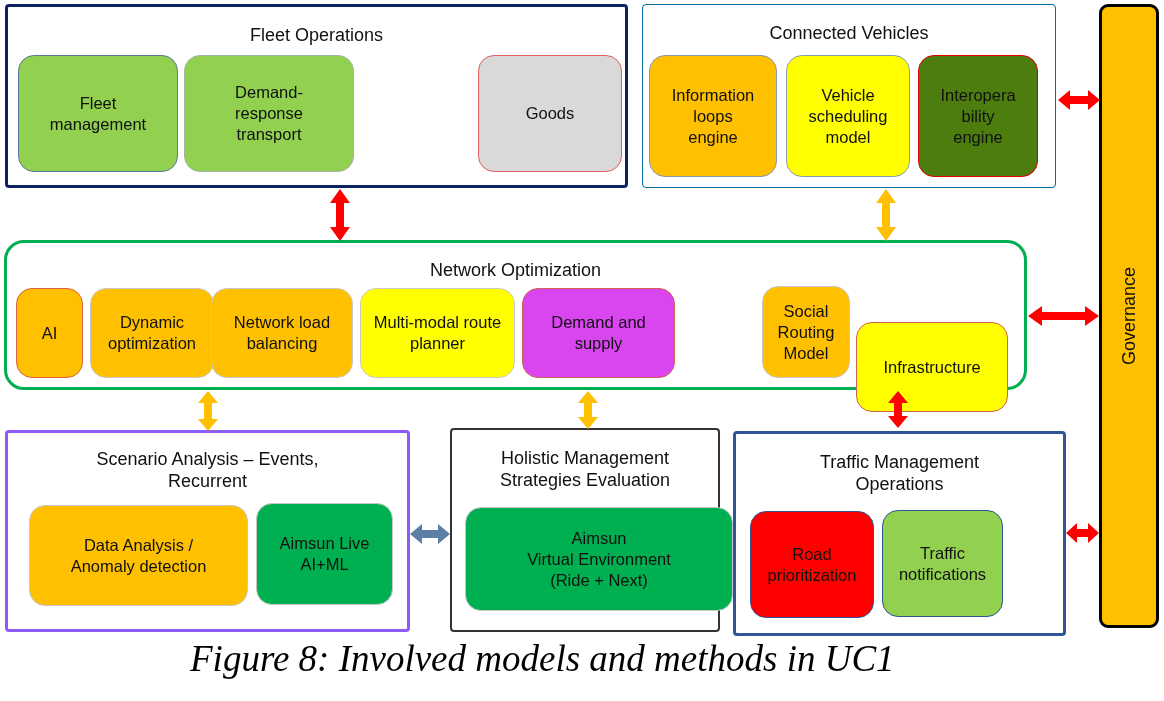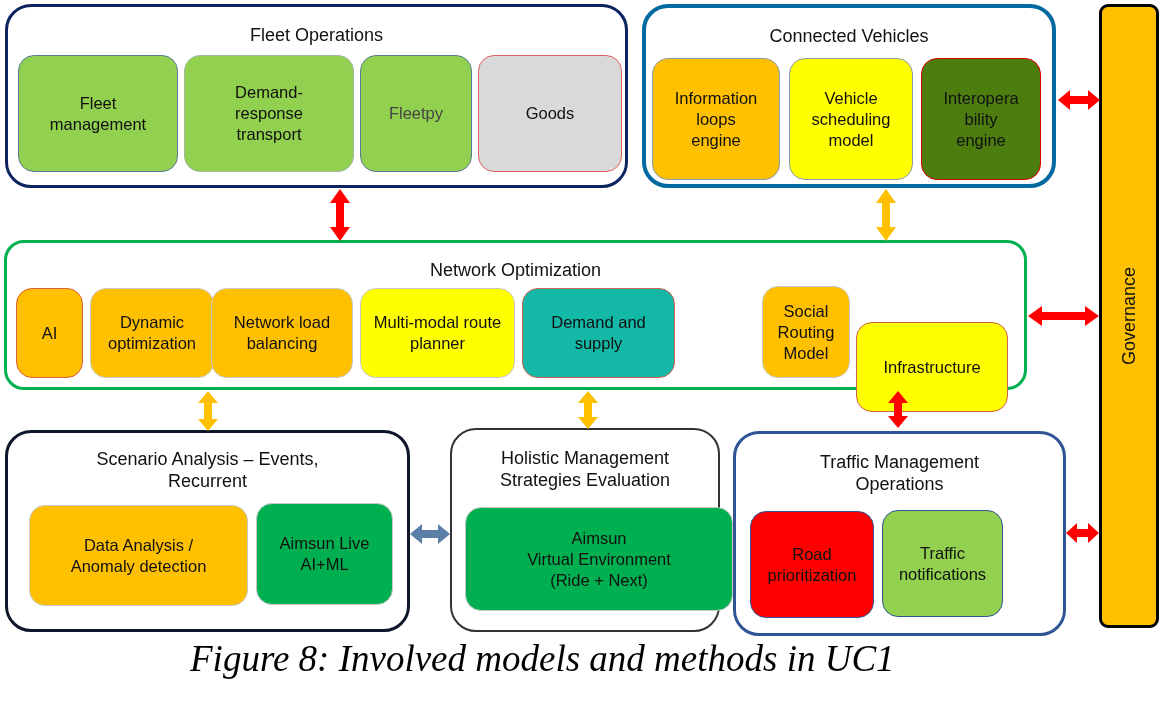--- a/index.html
+++ b/index.html
@@ -1,18 +1,18 @@
 <!DOCTYPE html>
 <html><head>
 <meta charset="utf-8">
 <style>
   html, body { margin: 0; padding: 0; background: #ffffff; }
   body { width: 1164px; height: 701px; position: relative; overflow: hidden;
          font-family: "Liberation Sans", sans-serif; color: #111; }
-  .group { position: absolute; box-sizing: border-box; background: #fff; border-radius: 26px; }
+  .group { position: absolute; box-sizing: border-box; background: #fff; border-radius: 4px; }
   .group-title { position: absolute; left: 0; right: 0; text-align: center; font-size: 18px; line-height: 22px; color: #111; }
   .box { position: absolute; box-sizing: border-box; border-radius: 16px; display: flex;
          align-items: center; justify-content: center; text-align: center;
          font-size: 16.5px; line-height: 21px; color: #111; white-space: pre-line; }
   .arrow { position: absolute; }
   .caption { position: absolute; left: 190px; top: 637px; font-family: "Liberation Serif", serif;
              font-style: italic; font-size: 37px; color: #000; white-space: nowrap; }
   .gov { position: absolute; left: 1099px; top: 4px; width: 60px; height: 624px; box-sizing: border-box;
          border: 3px solid #000; border-radius: 9px; }
   .gov-label { position: absolute; left: 50%; top: 50%; transform: translate(-50%,-50%) rotate(-90deg);
@@ -21,25 +21,24 @@
 </head>
 <body>
 
 <div class="group" style="left:5px;top:4px;width:623px;height:184px;border:3px solid #0E2461;">
   <div class="group-title" style="top:17px;">Fleet Operations</div>
   <div class="box" style="left:10px;top:48px;width:160px;height:117px;background:#92D050;border:1px solid #5a7a9a;">Fleet
 management</div>
   <div class="box" style="left:176px;top:48px;width:170px;height:117px;background:#92D050;border:1px solid #a0b8a0;">Demand-
 response
 transport</div>
-  <div class="box" style="left:352px;top:48px;width:112px;height:117px;background:#92D050;border:1px solid #5a7a9a;color:#444;">Fleetpy</div>
   <div class="box" style="left:470px;top:48px;width:144px;height:117px;background:#D9D9D9;border:1px solid #e06060;">Goods</div>
 </div>
 
-<div class="group" style="left:642px;top:4px;width:414px;height:184px;border:4px solid #0369a1;">
+<div class="group" style="left:642px;top:4px;width:414px;height:184px;border:1px solid #0369a1;">
   <div class="group-title" style="top:17px;">Connected Vehicles</div>
   <div class="box" style="left:6px;top:50px;width:128px;height:122px;background:#FFC000;border:1px solid #8a9ab0;">Information
 loops
 engine</div>
   <div class="box" style="left:143px;top:50px;width:124px;height:122px;background:#FFFF00;border:1px solid #8a9ab0;">Vehicle
 scheduling
 model</div>
   <div class="box" style="left:275px;top:50px;width:120px;height:122px;background:#4d7c0f;border:1px solid #e00000;">Interopera
 bility
 engine</div>
@@ -47,29 +46,29 @@
 
 <div class="group" style="left:4px;top:240px;width:1023px;height:150px;border:3px solid #00B050;border-radius:20px;">
   <div class="group-title" style="top:16px;">Network Optimization</div>
   <div class="box" style="left:9px;top:45px;width:67px;height:90px;background:#FFC000;border:1px solid #e06040;">AI</div>
   <div class="box" style="left:83px;top:45px;width:124px;height:90px;background:#FFC000;border:1px solid #c8c8c8;">Dynamic
 optimization</div>
   <div class="box" style="left:204px;top:45px;width:142px;height:90px;background:#FFC000;border:1px solid #c8c8c8;">Network load
 balancing</div>
   <div class="box" style="left:353px;top:45px;width:155px;height:90px;background:#FFFF00;border:1px solid #c8c8c8;">Multi-modal route
 planner</div>
-  <div class="box" style="left:515px;top:45px;width:153px;height:90px;background:#14b8a6;border:1px solid #d06050;">Demand and
+  <div class="box" style="left:515px;top:45px;width:153px;height:90px;background:#d946ef;border:1px solid #d06050;">Demand and
 supply</div>
   <div class="box" style="left:755px;top:43px;width:88px;height:92px;background:#FFC000;border:1px solid #c8c8c8;">Social
 Routing
 Model</div>
   <div class="box" style="left:849px;top:43px;width:152px;height:90px;background:#FFFF00;border:1px solid #d06050;margin-top:36px;">Infrastructure</div>
 </div>
 
-<div class="group" style="left:5px;top:430px;width:405px;height:202px;border:3px solid #0f172a;">
+<div class="group" style="left:5px;top:430px;width:405px;height:202px;border:3px solid #8b5cf6;">
   <div class="group-title" style="top:15px;white-space:pre-line;">Scenario Analysis – Events,
 Recurrent</div>
   <div class="box" style="left:21px;top:72px;width:219px;height:101px;background:#FFC000;border:1px solid #c8c8c8;">Data Analysis /
 Anomaly detection</div>
   <div class="box" style="left:248px;top:70px;width:137px;height:102px;background:#00B050;border:1px solid #c8c8c8;">Aimsun Live
 AI+ML</div>
 </div>
 
 <div class="group" style="left:450px;top:428px;width:270px;height:204px;border:2px solid #333;">
   <div class="group-title" style="top:17px;white-space:pre-line;">Holistic Management

